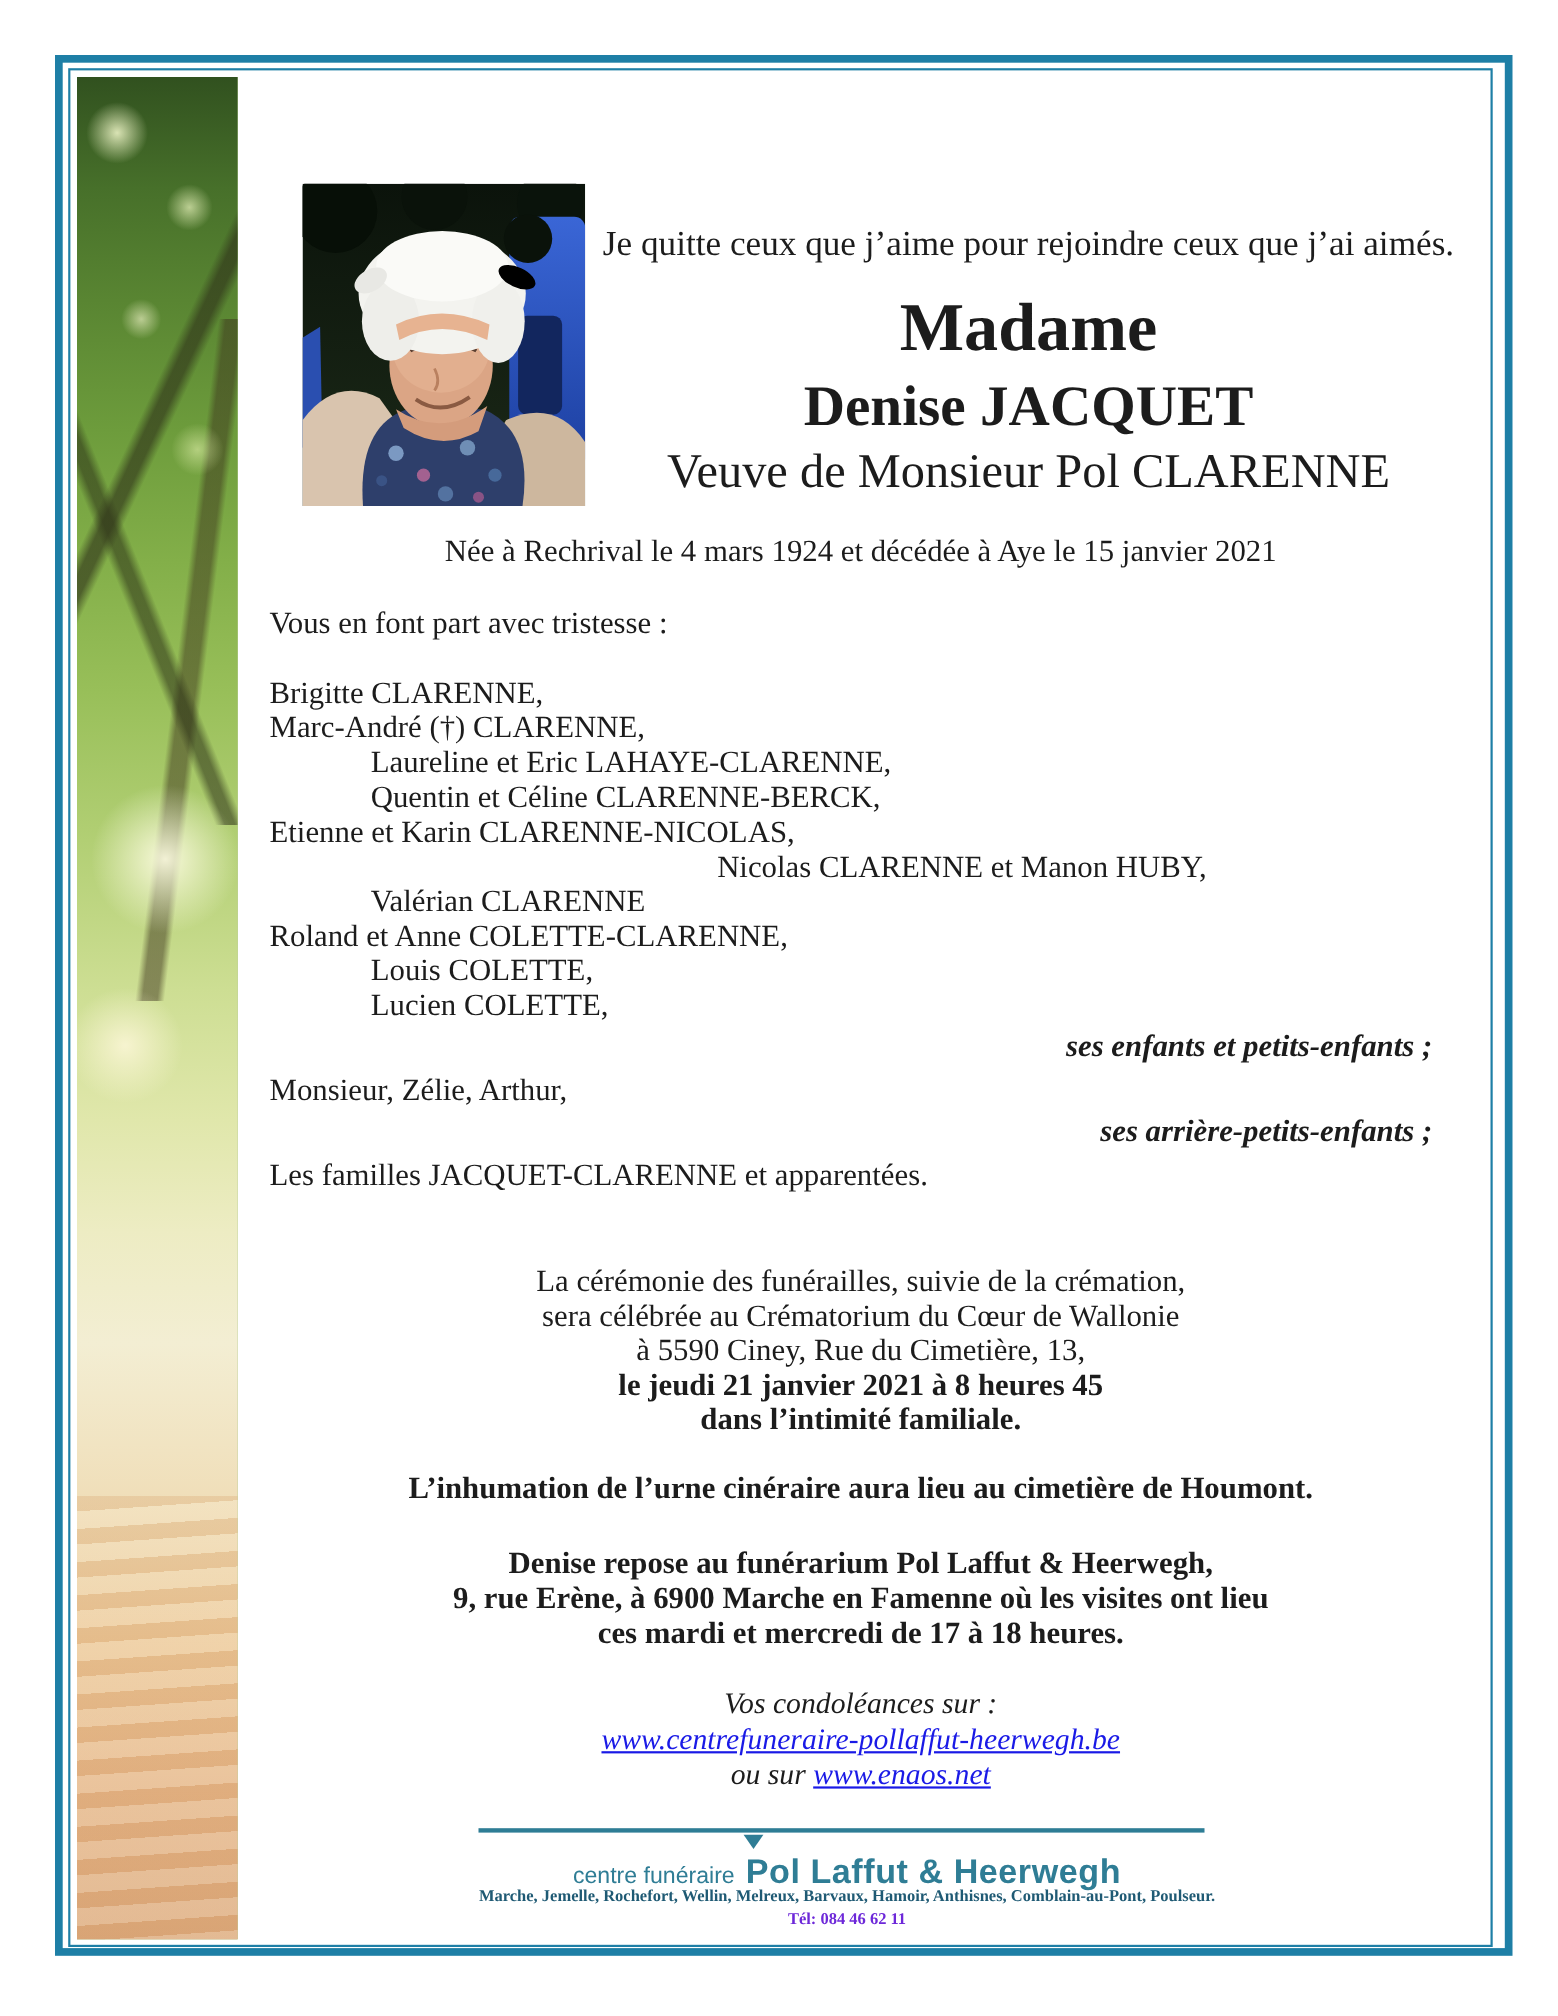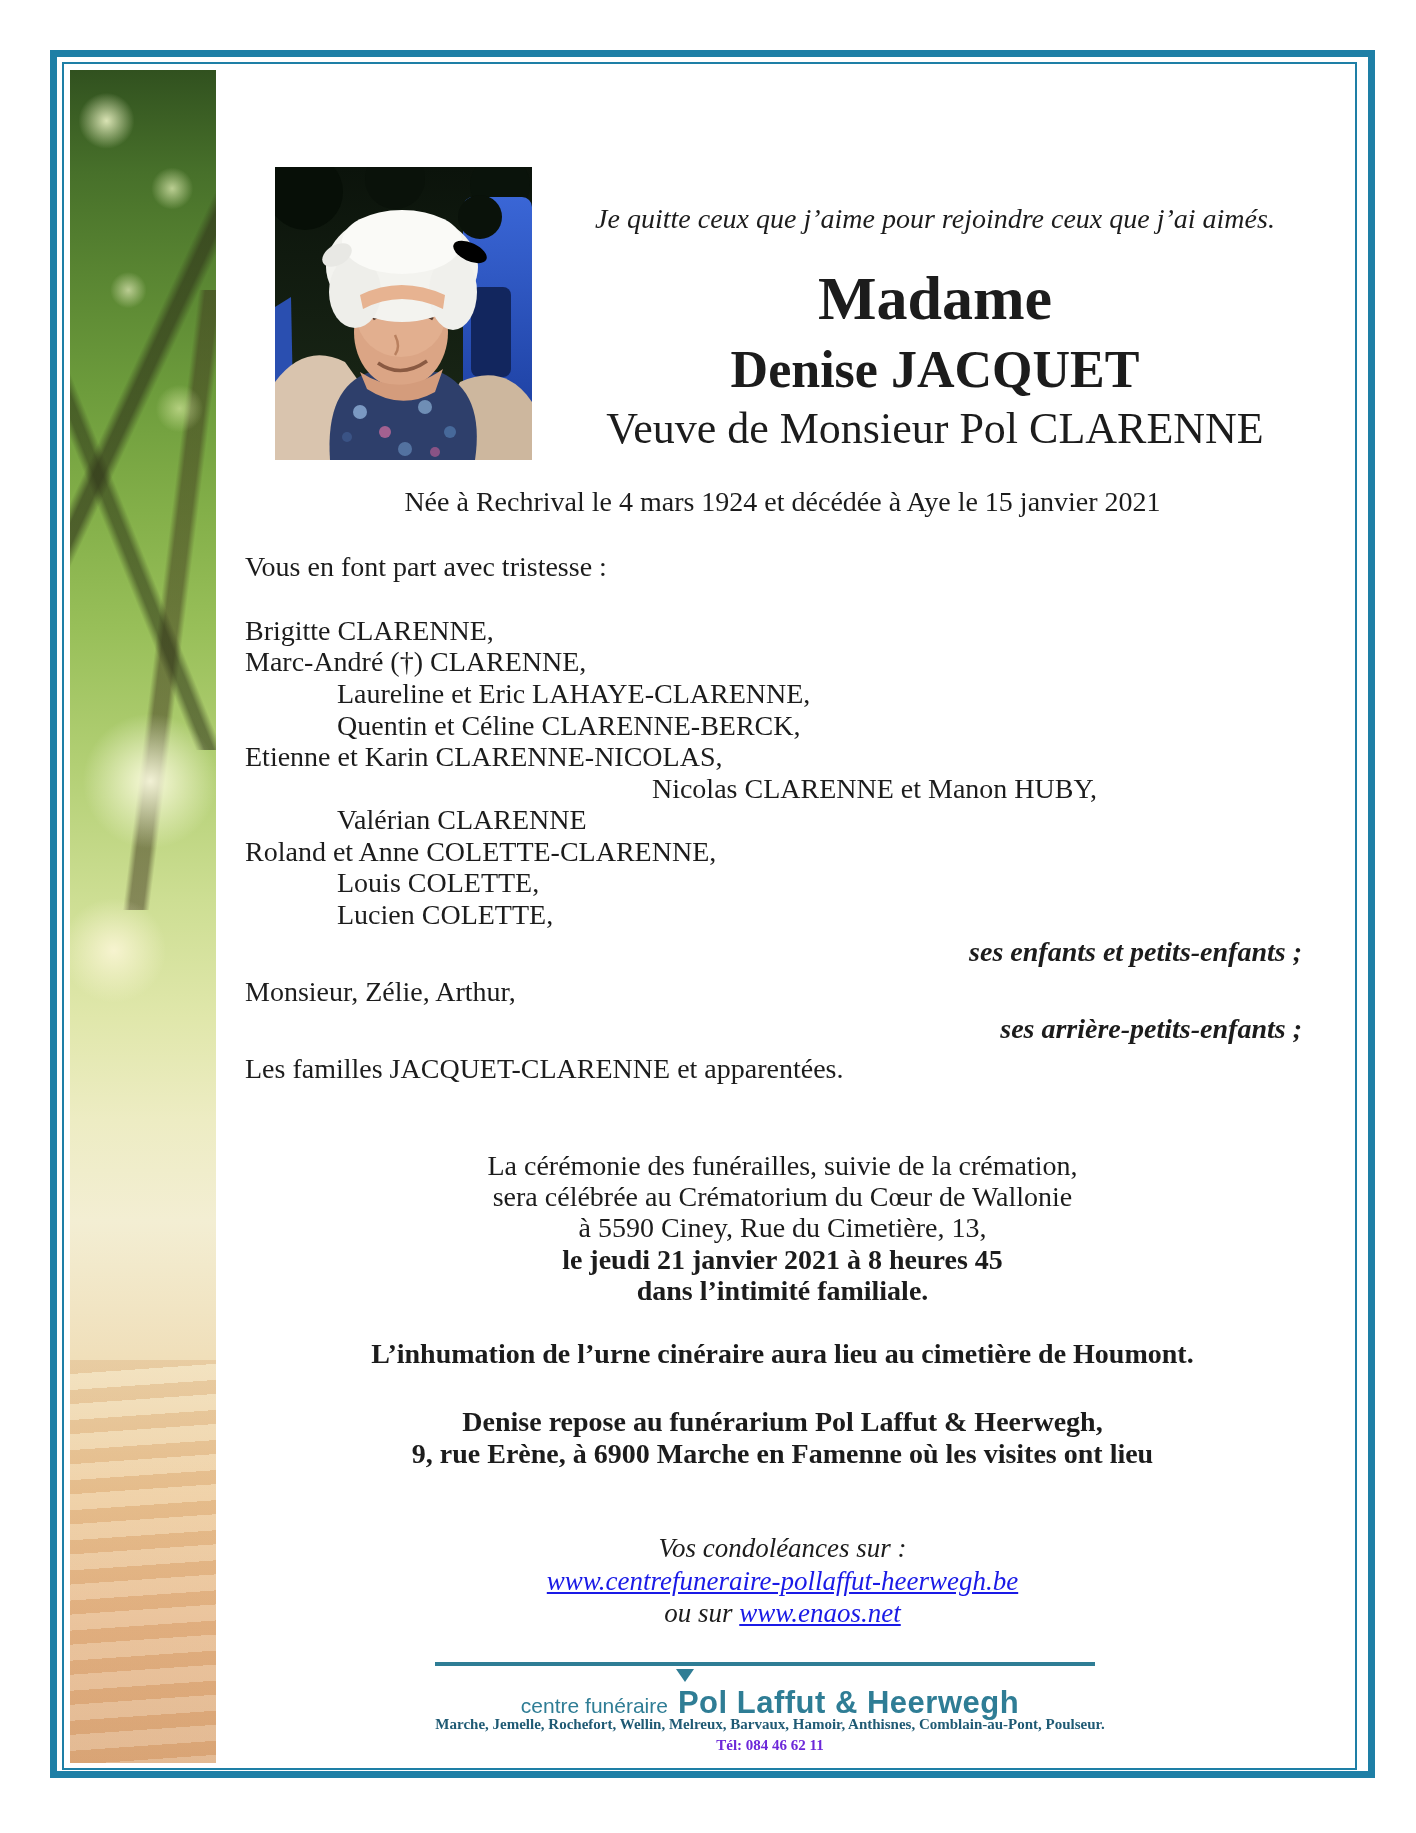--- a/index.html
+++ b/index.html
@@ -46,21 +46,21 @@
   .portrait svg{display:block;width:100%;height:100%;}
   .center-col{position:absolute;left:245px;width:1075px;text-align:center;}
   .title-col{position:absolute;left:540px;width:790px;text-align:center;}
   .right-col{position:absolute;left:245px;width:1057px;text-align:right;}
   .left-col{position:absolute;left:245px;width:1075px;text-align:left;}
   .logo-col{position:absolute;left:230px;width:1080px;text-align:center;}
 
   .body-txt{font-size:28px;line-height:31px;white-space:nowrap;}
   .indent{padding-left:92px;}
   .bold{font-weight:bold;}
-  .quote{font-size:28px;font-style:italic;}
+  .quote{font-size:32px;}
   .salutation{font-size:62px;font-weight:bold;line-height:64px;}
   .deceased{font-size:52px;font-weight:bold;line-height:54px;}
   .widow{font-size:44px;line-height:46px;}
   .relation{font-size:28px;font-weight:bold;font-style:italic;}
   .link{color:#1a1ae6;text-decoration:underline;font-style:italic;font-size:27px;}
   .cond{font-size:27px;font-style:italic;}
 
   .rule{position:absolute;left:435px;top:1662px;width:660px;height:4px;background:#2e7d95;}
 
   .logo-row{
@@ -172,20 +172,21 @@
   <div class="center-col body-txt" style="top:1150px;">La cérémonie des funérailles, suivie de la crémation,</div>
   <div class="center-col body-txt" style="top:1181px;">sera célébrée au Crématorium du Cœur de Wallonie</div>
   <div class="center-col body-txt" style="top:1212px;">à 5590 Ciney, Rue du Cimetière, 13,</div>
   <div class="center-col body-txt bold" style="top:1244px;">le jeudi 21 janvier 2021 à 8 heures 45</div>
   <div class="center-col body-txt bold" style="top:1275px;">dans l’intimité familiale.</div>
 
   <div class="center-col body-txt bold" style="top:1338px;">L’inhumation de l’urne cinéraire aura lieu au cimetière de Houmont.</div>
 
   <div class="center-col body-txt bold" style="top:1406px;">Denise repose au funérarium Pol Laffut &amp; Heerwegh,</div>
   <div class="center-col body-txt bold" style="top:1438px;">9, rue Erène, à 6900 Marche en Famenne où les visites ont lieu</div>
+  <div class="center-col body-txt bold" style="top:1470px;">ces mardi et mercredi de 17 à 18 heures.</div>
 
   <div class="center-col cond" style="top:1533px;">Vos condoléances sur :</div>
   <div class="center-col" style="top:1566px;">
     <a href="#" class="link">www.centrefuneraire-pollaffut-heerwegh.be</a>
   </div>
   <div class="center-col cond" style="top:1598px;">
     <span>ou sur </span><a href="#" class="link">www.enaos.net</a>
   </div>
 
   <div class="rule"></div>

